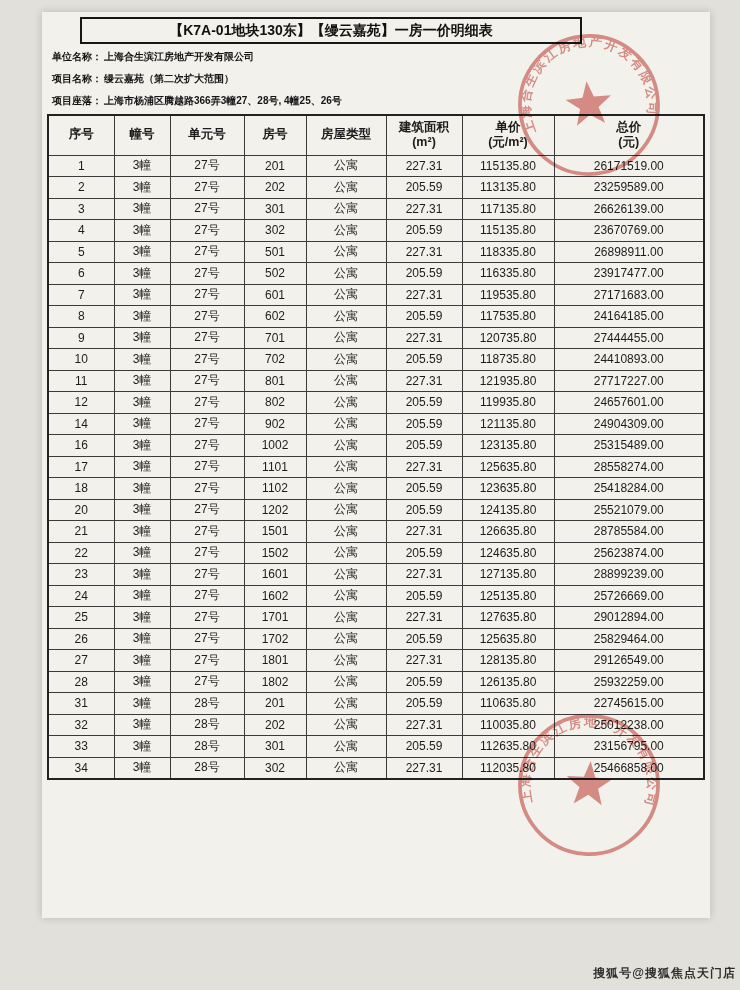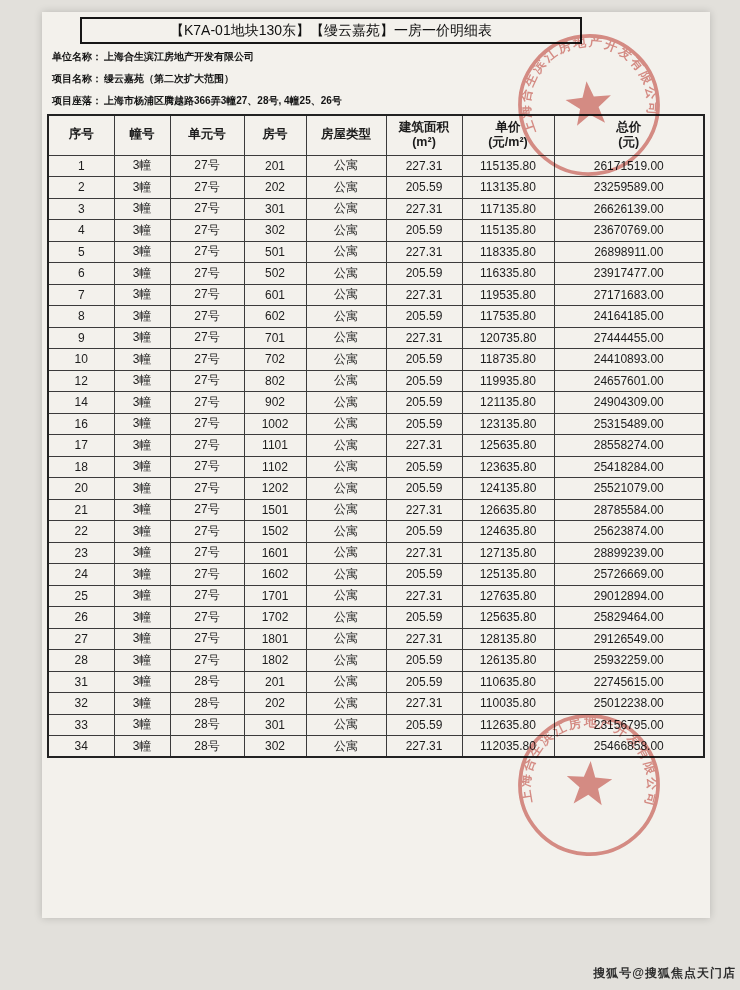--- a/index.html
+++ b/index.html
@@ -11,21 +11,21 @@
     overflow:hidden;
   }
   .paper {
     position:absolute; left:42px; top:12px; width:668px; height:906px;
     background:#f3f1ec;
     box-shadow:0 0 8px rgba(0,0,0,0.18);
   }
   .title-box {
     position:absolute; left:38px; top:5px; width:502px; height:27px;
     border:2px solid #161616;
-    text-align:center; font-weight:normal; font-size:14px; line-height:23px;
+    text-align:center; font-weight:bold; font-size:14px; line-height:23px;
     color:#111;
   }
   .info-section { position:absolute; left:10px; top:34px; width:640px; }
   .info-row { height:22px; line-height:22px; font-size:10px; font-weight:bold; color:#141414; white-space:nowrap; }
   .info-label { margin-right:2px; }
   table.price-table {
     position:absolute; left:5px; top:102px; width:656px;
     border-collapse:collapse; table-layout:fixed;
   }
   .price-table th, .price-table td {
@@ -200,20 +200,30 @@
           <td>10</td>
           <td>3幢</td>
           <td>27号</td>
           <td>702</td>
           <td>公寓</td>
           <td>205.59</td>
           <td>118735.80</td>
           <td>24410893.00</td>
         </tr>
         <tr>
+          <td>11</td>
+          <td>3幢</td>
+          <td>27号</td>
+          <td>801</td>
+          <td>公寓</td>
+          <td>227.31</td>
+          <td>121935.80</td>
+          <td>27717227.00</td>
+        </tr>
+        <tr>
           <td>12</td>
           <td>3幢</td>
           <td>27号</td>
           <td>802</td>
           <td>公寓</td>
           <td>205.59</td>
           <td>119935.80</td>
           <td>24657601.00</td>
         </tr>
         <tr>

